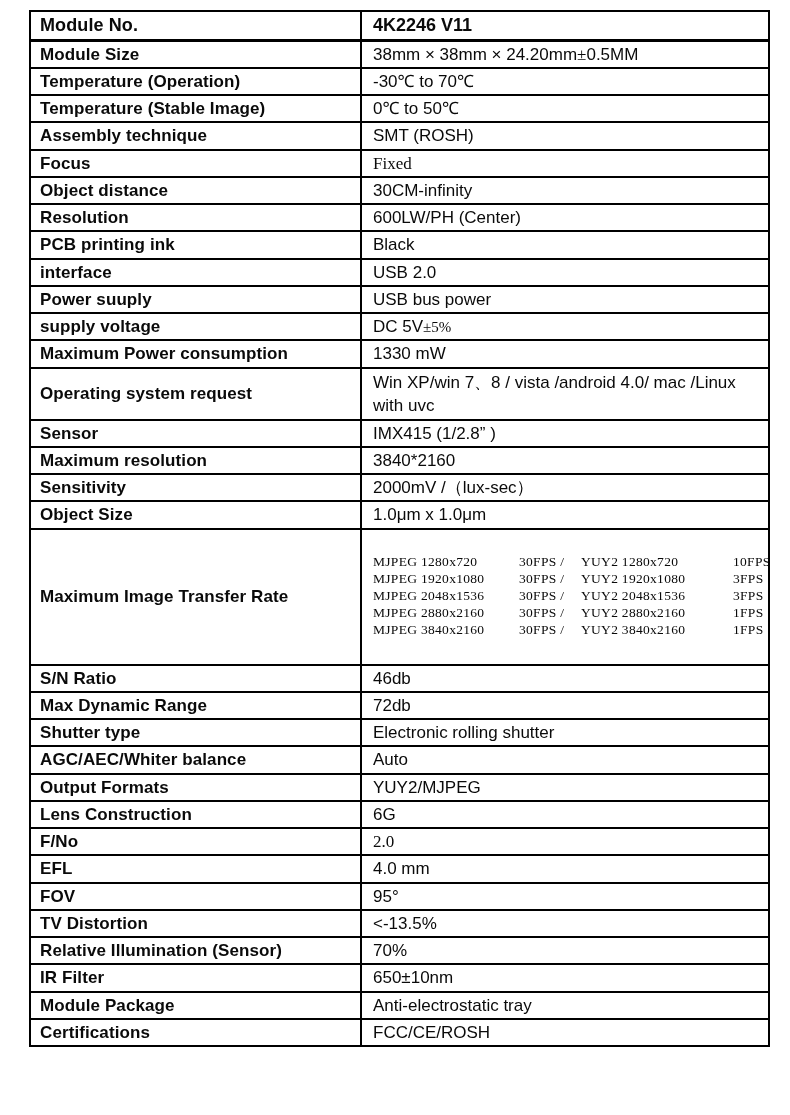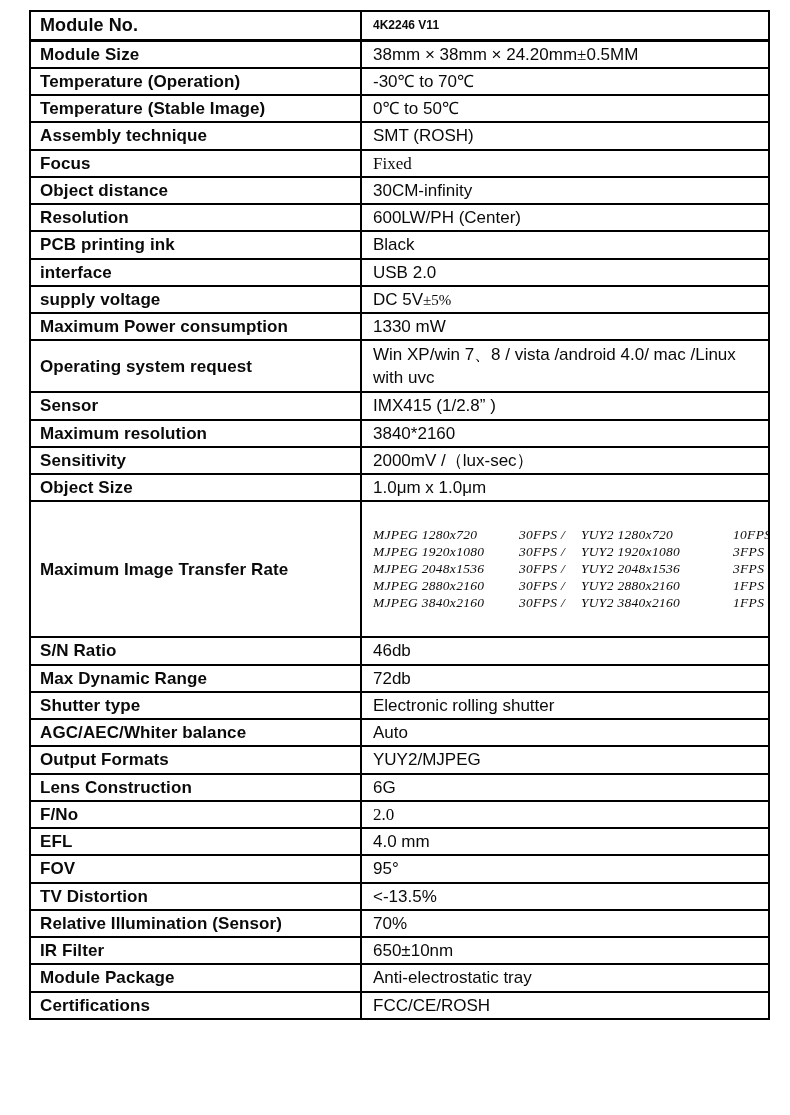--- a/index.html
+++ b/index.html
@@ -40,21 +40,21 @@
     font-weight: bold;
     padding: 2px 6px 2px 9px;
     letter-spacing: 0.1px;
   }
   td.spec-value {
     padding: 2px 6px 2px 11px;
   }
   tr.std-row { height: 27px; }
   tr.head-row { height: 29px; }
   tr.head-row td { border-bottom-width: 3px; }
-  tr.head-row td.spec-value { font-weight: bold; font-size: 12px; }
+  tr.head-row td.spec-value { font-weight: bold; font-size: 18px; }
   tr.head-row td.spec-label { font-size: 18px; }
   tr.os-row { height: 49px; }
   tr.os-row td.spec-value { line-height: 23px; }
   tr.rate-row { height: 136px; }
   tr.rate-row td.spec-value { padding: 0; }
   tr.last-row { height: 17px; }
 
   .seg-serif {
     font-family: "Liberation Serif", serif;
   }
@@ -66,21 +66,20 @@
     font-family: "Liberation Serif", serif;
     font-size: 18px;
   }
   .rate-lines {
     display: flex;
     flex-direction: column;
     justify-content: space-around;
     height: 100%;
     padding: 8px 24px 8px 11px;
     box-sizing: border-box;
-    font-style: italic;
   }
   .rate-line {
     display: grid;
     grid-template-columns: 146px 62px 152px 1fr;
     font-family: "Liberation Serif", serif;
     font-size: 13.5px;
     letter-spacing: 0.3px;
     white-space: nowrap;
   }
   .rate-line .yfps { text-align: right; }
@@ -126,20 +125,24 @@
         </tr>
         <tr class="std-row">
           <td class="spec-label">PCB printing ink</td>
           <td class="spec-value">Black</td>
         </tr>
         <tr class="std-row">
           <td class="spec-label">interface</td>
           <td class="spec-value">USB 2.0</td>
         </tr>
         <tr class="std-row">
+          <td class="spec-label">Power suuply</td>
+          <td class="spec-value">USB bus power</td>
+        </tr>
+        <tr class="std-row">
           <td class="spec-label">supply voltage</td>
           <td class="spec-value"><span>DC 5V</span><span class="seg-serif-small">±5%</span></td>
         </tr>
         <tr class="std-row">
           <td class="spec-label">Maximum Power consumption</td>
           <td class="spec-value">1330 mW</td>
         </tr>
         <tr class="os-row">
           <td class="spec-label">Operating system request</td>
           <td class="spec-value">

